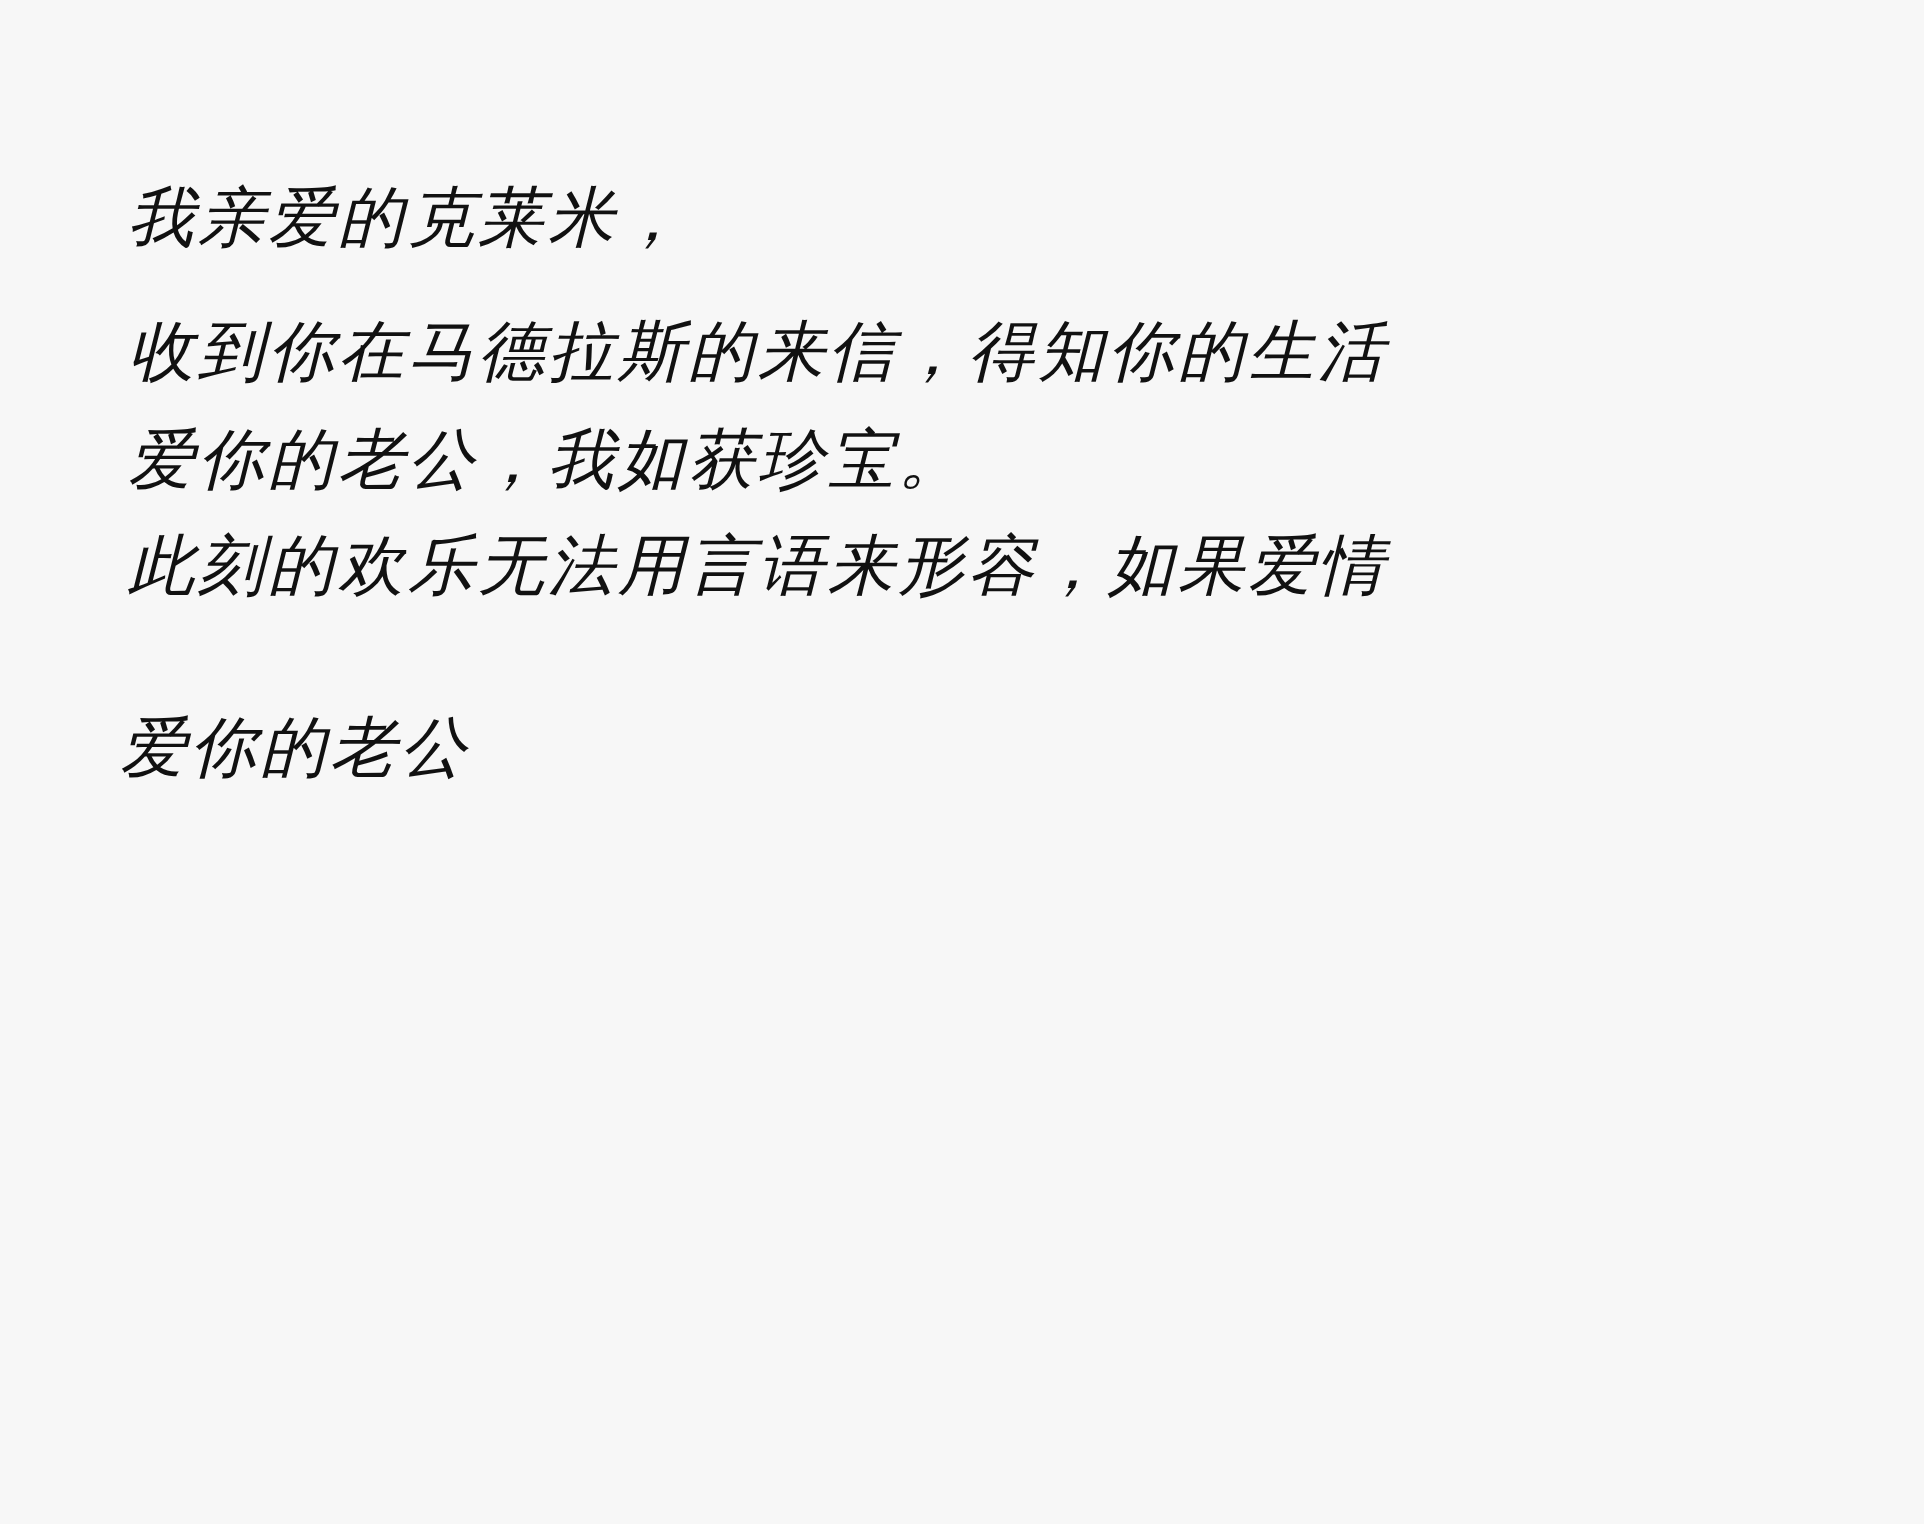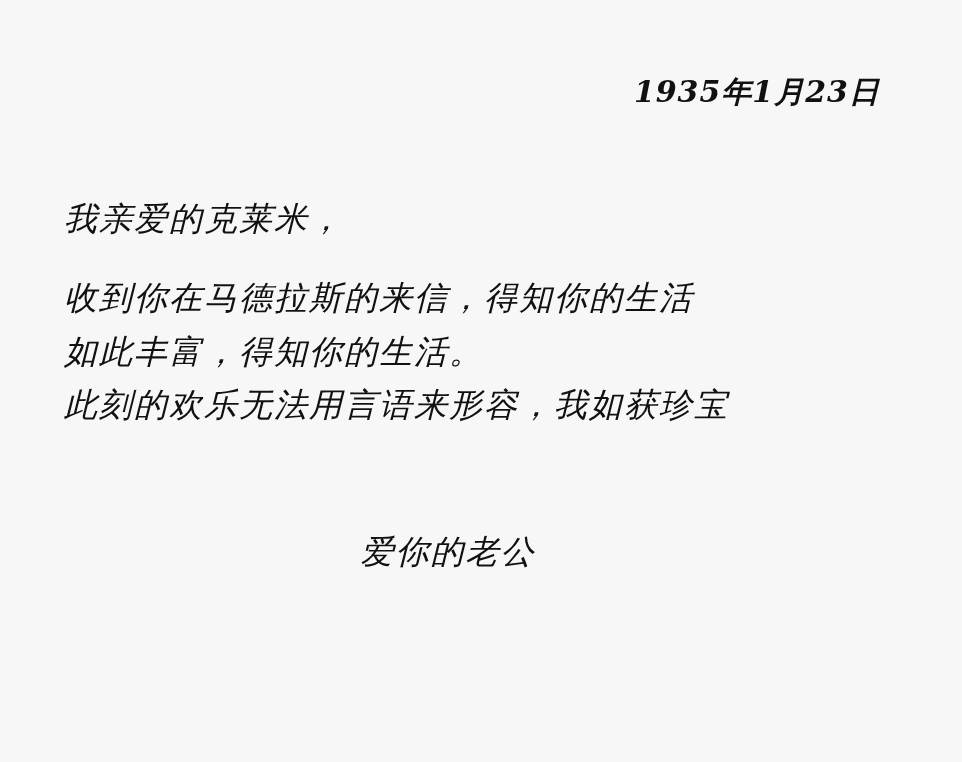--- a/index.html
+++ b/index.html
@@ -40,62 +40,61 @@
   .letter-salutation {
     margin-top: 88px;
     font-size: 33px;
     line-height: 1.25;
     font-style: italic;
     letter-spacing: 2px;
     padding-left: 4px;
   }
 
   .letter-body {
-    margin-top: 32px;
+    margin-top: 20px;
     font-size: 33px;
     line-height: 1.62;
     font-style: italic;
     letter-spacing: 2px;
     padding-left: 4px;
   }
 
   .body-line {
     white-space: pre;
   }
 
   .letter-signoff {
-    margin-top: 94px;
-    text-align: center;
+    margin-top: 38px;
+    text-align: left;
     font-size: 33px;
     line-height: 1.55;
     font-style: italic;
     letter-spacing: 2px;
     padding-right: 66px;
   }
 
   .signoff-line {
     white-space: pre;
   }
 
   .signature-name {
     padding-right: 0;
   }
 </style>
 </head>
 <body>
 
 <div class="page">
 
-  <div class="letter-date">1935年1月23日</div>
 
   <div class="letter-salutation">我亲爱的克莱米，</div>
 
   <div class="letter-body">
     <div class="body-line">收到你在马德拉斯的来信，得知你的生活</div>
-    <div class="body-line">如此丰富，得知你的生活。</div>
-    <div class="body-line">此刻的欢乐无法用言语来形容，我如获珍宝</div>
+    <div class="body-line">爱你的老公，我如获珍宝。</div>
+    <div class="body-line">此刻的欢乐无法用言语来形容，如果爱情</div>
   </div>
 
   <div class="letter-signoff">
     <div class="signoff-line">爱你的老公</div>
   </div>
 
 </div>
 
 </body></html>

